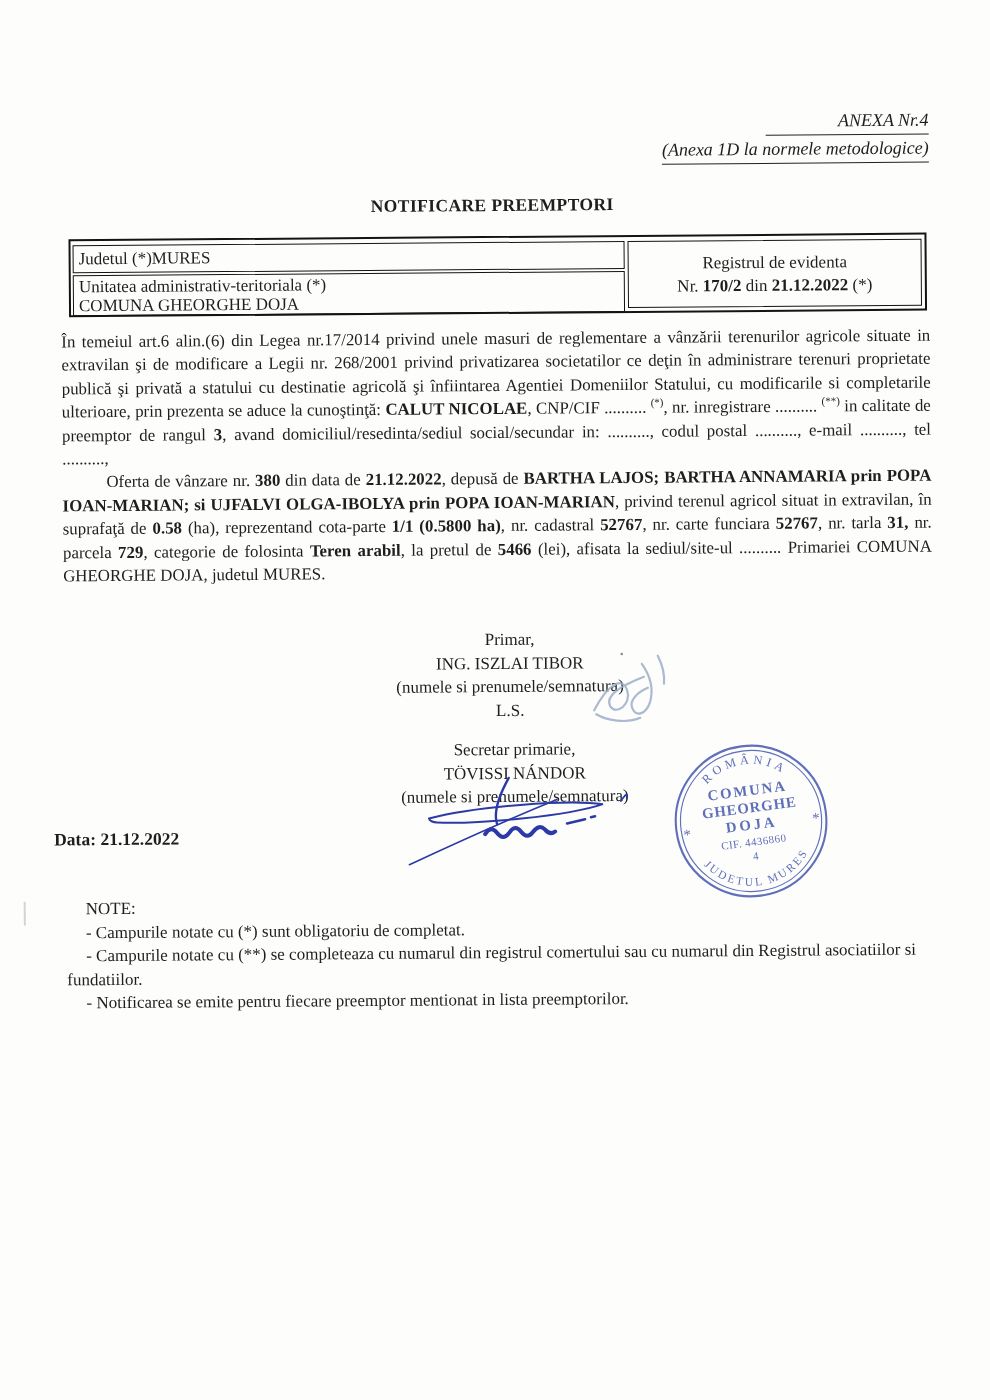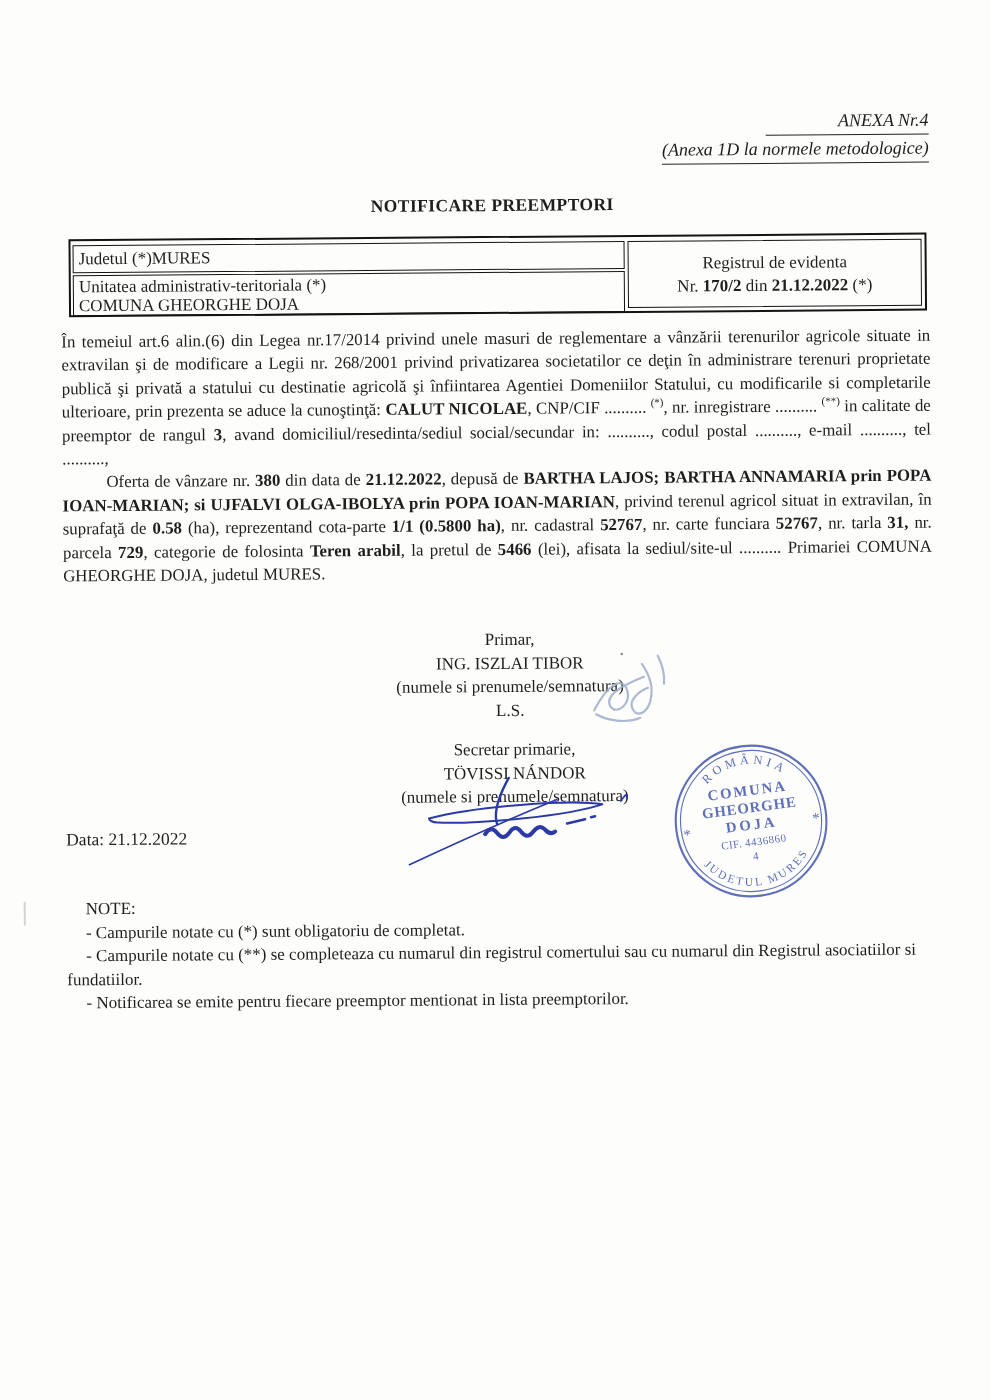--- a/index.html
+++ b/index.html
@@ -42,21 +42,21 @@
 
   .sig-block{position:absolute;left:0;width:100%;text-align:center;font-size:17px;line-height:23.5px;}
   .sig-primar{top:628px;padding-left:14px;}
   .sig-secretar{top:738px;padding-left:18px;}
 
   .primar-sign{position:absolute;left:565px;top:645px;width:120px;height:92px;}
   .secretar-sign{position:absolute;left:405px;top:772px;width:250px;height:100px;}
 
   .stamp{position:absolute;left:668px;top:742px;width:162px;height:162px;opacity:.88;}
 
-  .date-line{position:absolute;left:64px;top:826px;font-size:17.5px;}
+  .date-line{position:absolute;left:52px;top:826px;font-size:17.5px;font-weight:bold;}
 
   .notes{position:absolute;left:64px;top:894px;width:864px;font-size:17px;line-height:23.6px;}
   .notes p{margin:0;text-indent:19px;}
 
   .scan-artifact{position:absolute;left:21px;top:898px;width:2px;height:24px;background:#d4d4d4;border-radius:2px;}
 </style>
 </head>
 <body>
 
 <div class="page">

